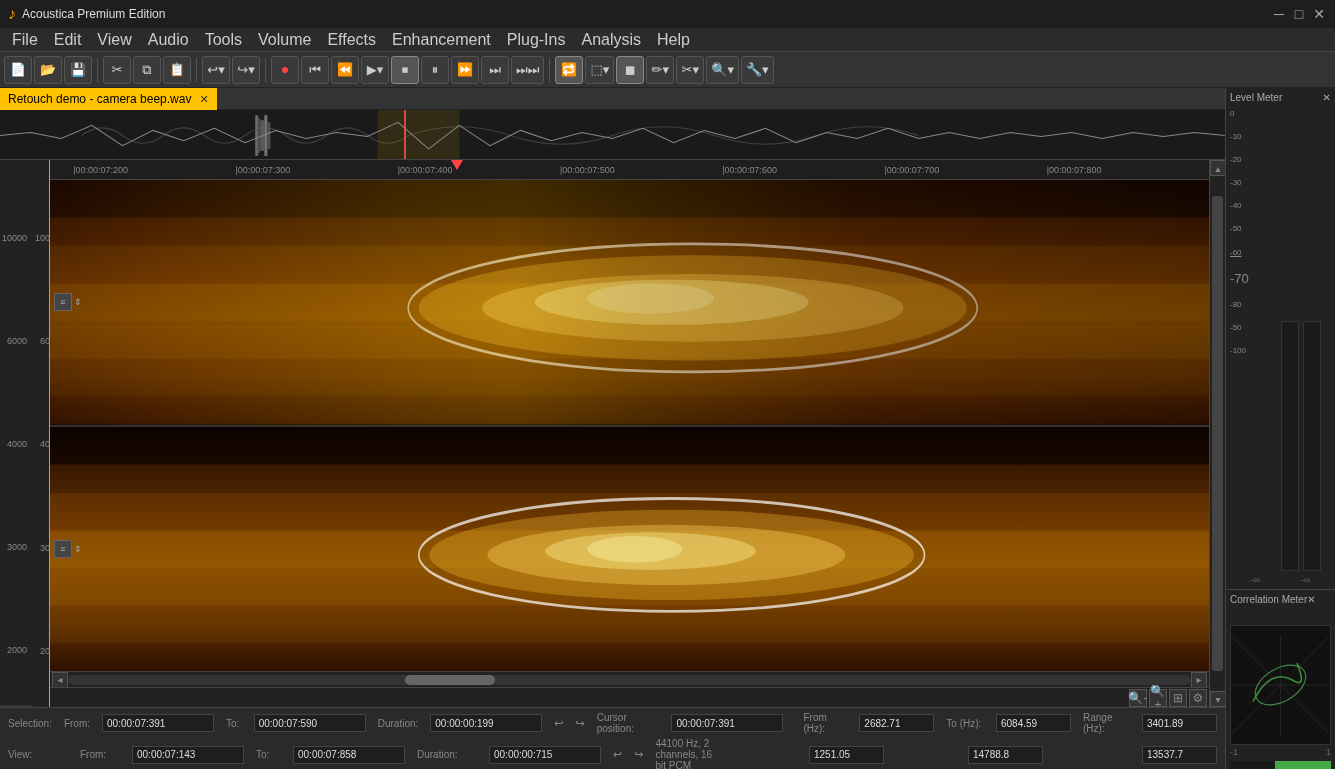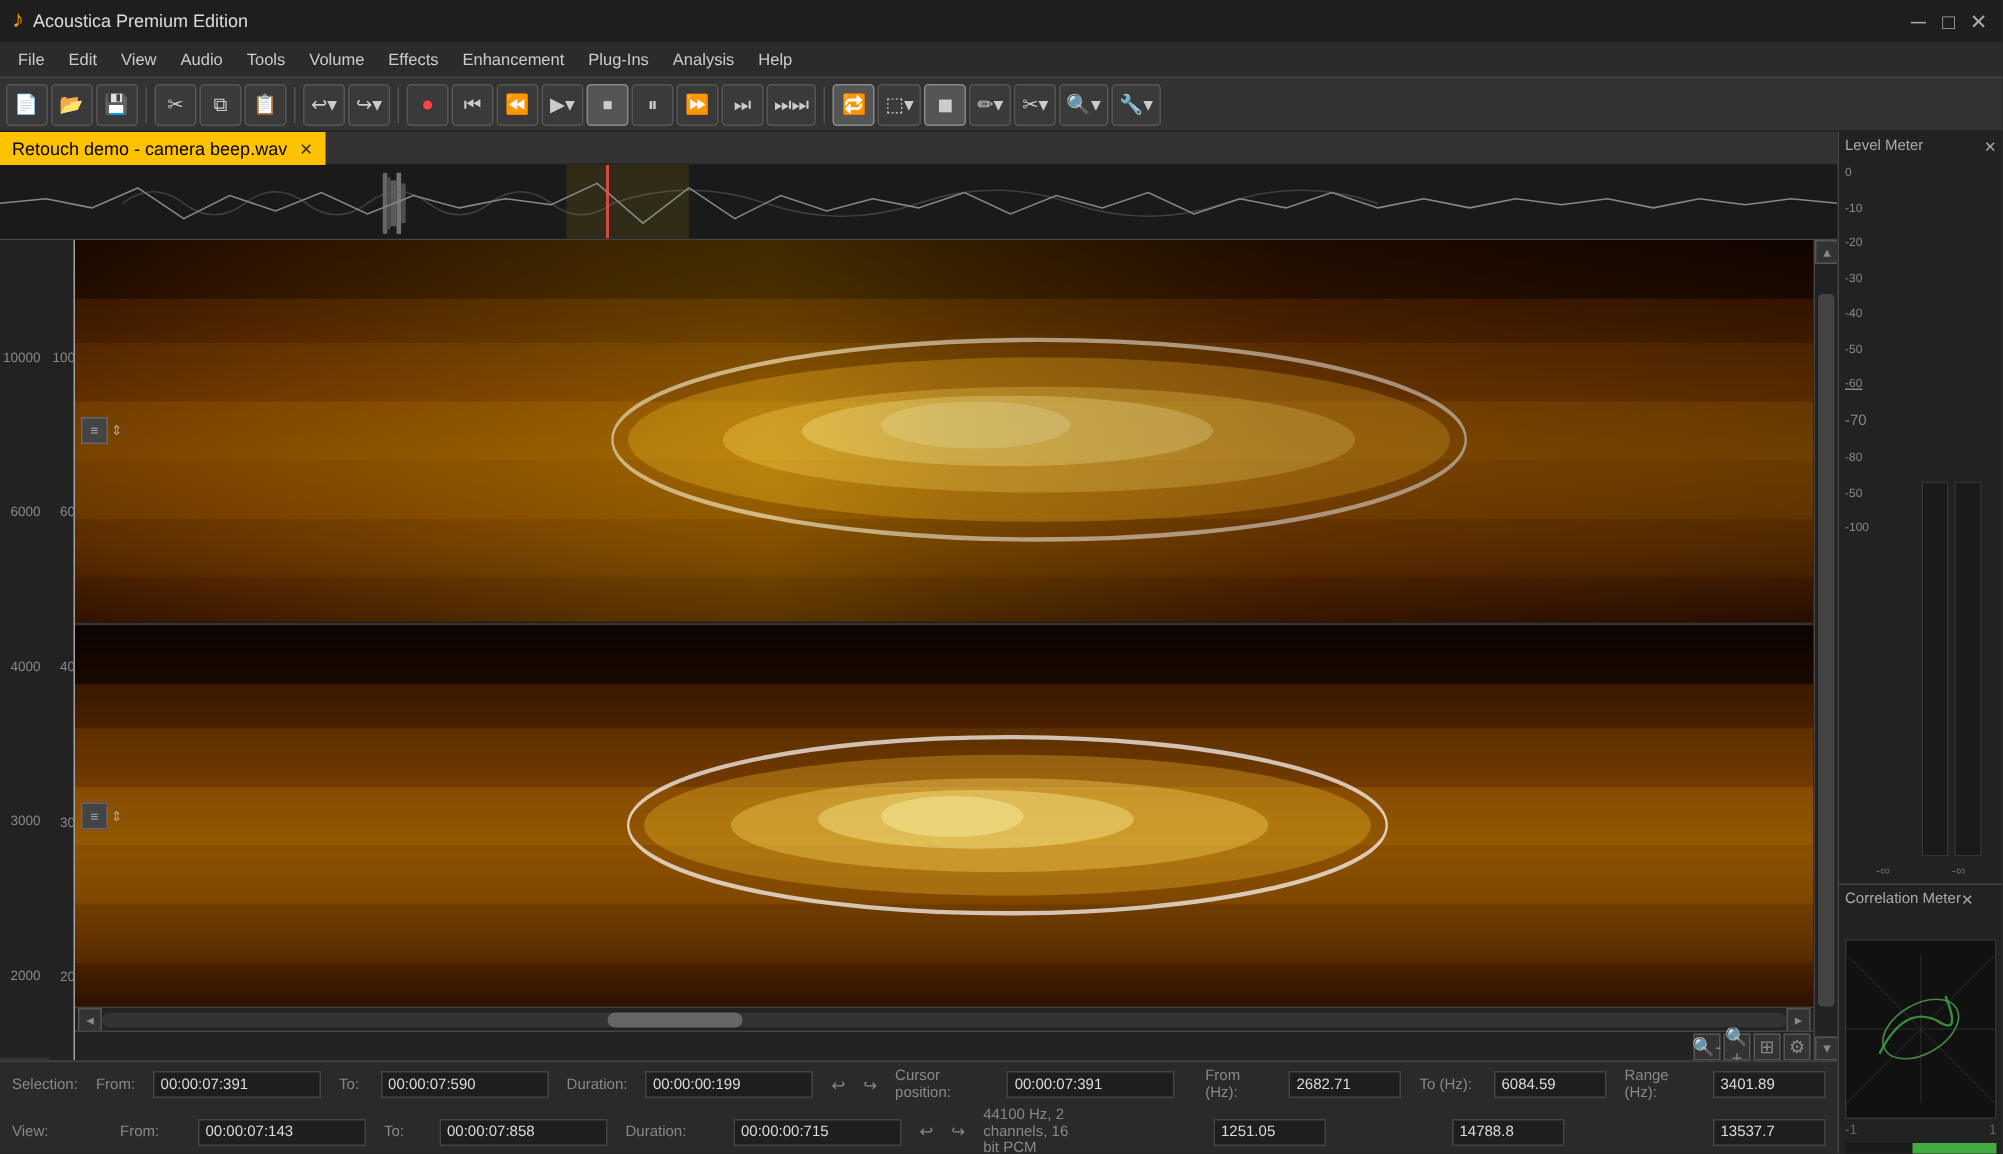--- a/index.html
+++ b/index.html
@@ -6,21 +6,21 @@
     body { width: 1335px; height: 769px; background: #2b2b2b; font-family: 'Segoe UI', Arial, sans-serif; font-size: 11px; color: #ccc; overflow: hidden; }
     
     
     #titlebar { height: 28px; background: #1e1e1e; display: flex; align-items: center; padding: 0 8px; justify-content: space-between; }
     #titlebar .title-left { display: flex; align-items: center; gap: 6px; color: #ddd; font-size: 12px; }
     #titlebar .win-controls { display: flex; gap: 4px; }
     #titlebar .win-btn { width: 16px; height: 16px; border: none; background: transparent; color: #aaa; cursor: pointer; font-size: 14px; display: flex; align-items: center; justify-content: center; }
     
     
     #menubar { height: 24px; background: #2b2b2b; display: flex; align-items: center; padding: 0 4px; border-bottom: 1px solid #444; }
-    .menu-item { padding: 2px 8px; cursor: pointer; color: #ccc; font-size: 11px; }
+    .menu-item { padding: 2px 8px; cursor: pointer; color: #ccc; font-size: 16px; }
     
     
     #toolbar { height: 36px; background: #333; display: flex; align-items: center; padding: 0 4px; gap: 2px; border-bottom: 1px solid #222; }
     .tb-btn { height: 28px; min-width: 28px; background: #3a3a3a; border: 1px solid #555; border-radius: 3px; color: #ccc; cursor: pointer; display: flex; align-items: center; justify-content: center; font-size: 13px; padding: 0 4px; }
     .tb-btn.active { background: #555; border-color: #888; }
     .tb-sep { width: 1px; height: 24px; background: #555; margin: 0 3px; }
     
     
     #main { display: flex; height: calc(769px - 28px - 24px - 36px); }
     
@@ -197,20 +197,33 @@
           <div class="freq-label">10000</div>
           <div class="freq-label">6000</div>
           <div class="freq-label">4000</div>
           <div class="freq-label">3000</div>
           <div class="freq-label">2000</div>
         </div>
       </div>
 
       <div id="spec-main">
 
+        <div id="timeline">
+          <div class="time-mark" style="left:2%;">|00:00:07:200</div>
+          <div class="time-mark" style="left:16%;">|00:00:07:300</div>
+          <div class="time-mark" style="left:30%;">|00:00:07:400</div>
+          <div class="time-mark" style="left:44%;">|00:00:07:500</div>
+          <div class="time-mark" style="left:58%;">|00:00:07:600</div>
+          <div class="time-mark" style="left:72%;">|00:00:07:700</div>
+          <div class="time-mark" style="left:86%;">|00:00:07:800</div>
+
+          <div style="position:absolute;left:35%;top:0;width:2px;height:100%;background:transparent;display:flex;align-items:flex-start;">
+            <div style="width:0;height:0;border-left:6px solid transparent;border-right:6px solid transparent;border-top:10px solid #f44;margin-left:-5px;"></div>
+          </div>
+        </div>
 
         <div id="spectrograms">
 
           <div id="spec1">
             <svg style="position:absolute;inset:0;width:100%;height:100%;" viewBox="0 0 1100 130" preserveAspectRatio="none">
               <defs>
                 <linearGradient id="specGrad1" x1="0%" y1="0%" x2="0%" y2="100%">
                   <stop offset="0%" style="stop-color:#1a0500;stop-opacity:1"></stop>
                   <stop offset="20%" style="stop-color:#3a1800;stop-opacity:1"></stop>
                   <stop offset="40%" style="stop-color:#6a3000;stop-opacity:1"></stop>
@@ -381,21 +394,21 @@
       <div style="display:flex;flex:1;overflow:hidden;">
 
         <div class="meter-scale">
           <div style="font-size:8px;color:#888;">0</div>
           <div style="font-size:8px;color:#888;">-10</div>
           <div style="font-size:8px;color:#888;">-20</div>
           <div style="font-size:8px;color:#888;">-30</div>
           <div style="font-size:8px;color:#888;">-40</div>
           <div style="font-size:8px;color:#888;">-50</div>
           <div style="font-size:8px;color:#888;text-decoration:underline;">-60</div>
-          <div style="font-size:10px;color:#888;">-70</div>
+          <div style="font-size:13px;color:#888;">-70</div>
           <div style="font-size:8px;color:#888;">-80</div>
           <div style="font-size:8px;color:#888;">-50</div>
           <div style="font-size:8px;color:#888;">-100</div>
         </div>
 
         <div class="meter-bars">
           <div class="meter-bar">
             <div class="meter-fill" style="height:0%;"></div>
           </div>
           <div class="meter-bar">

